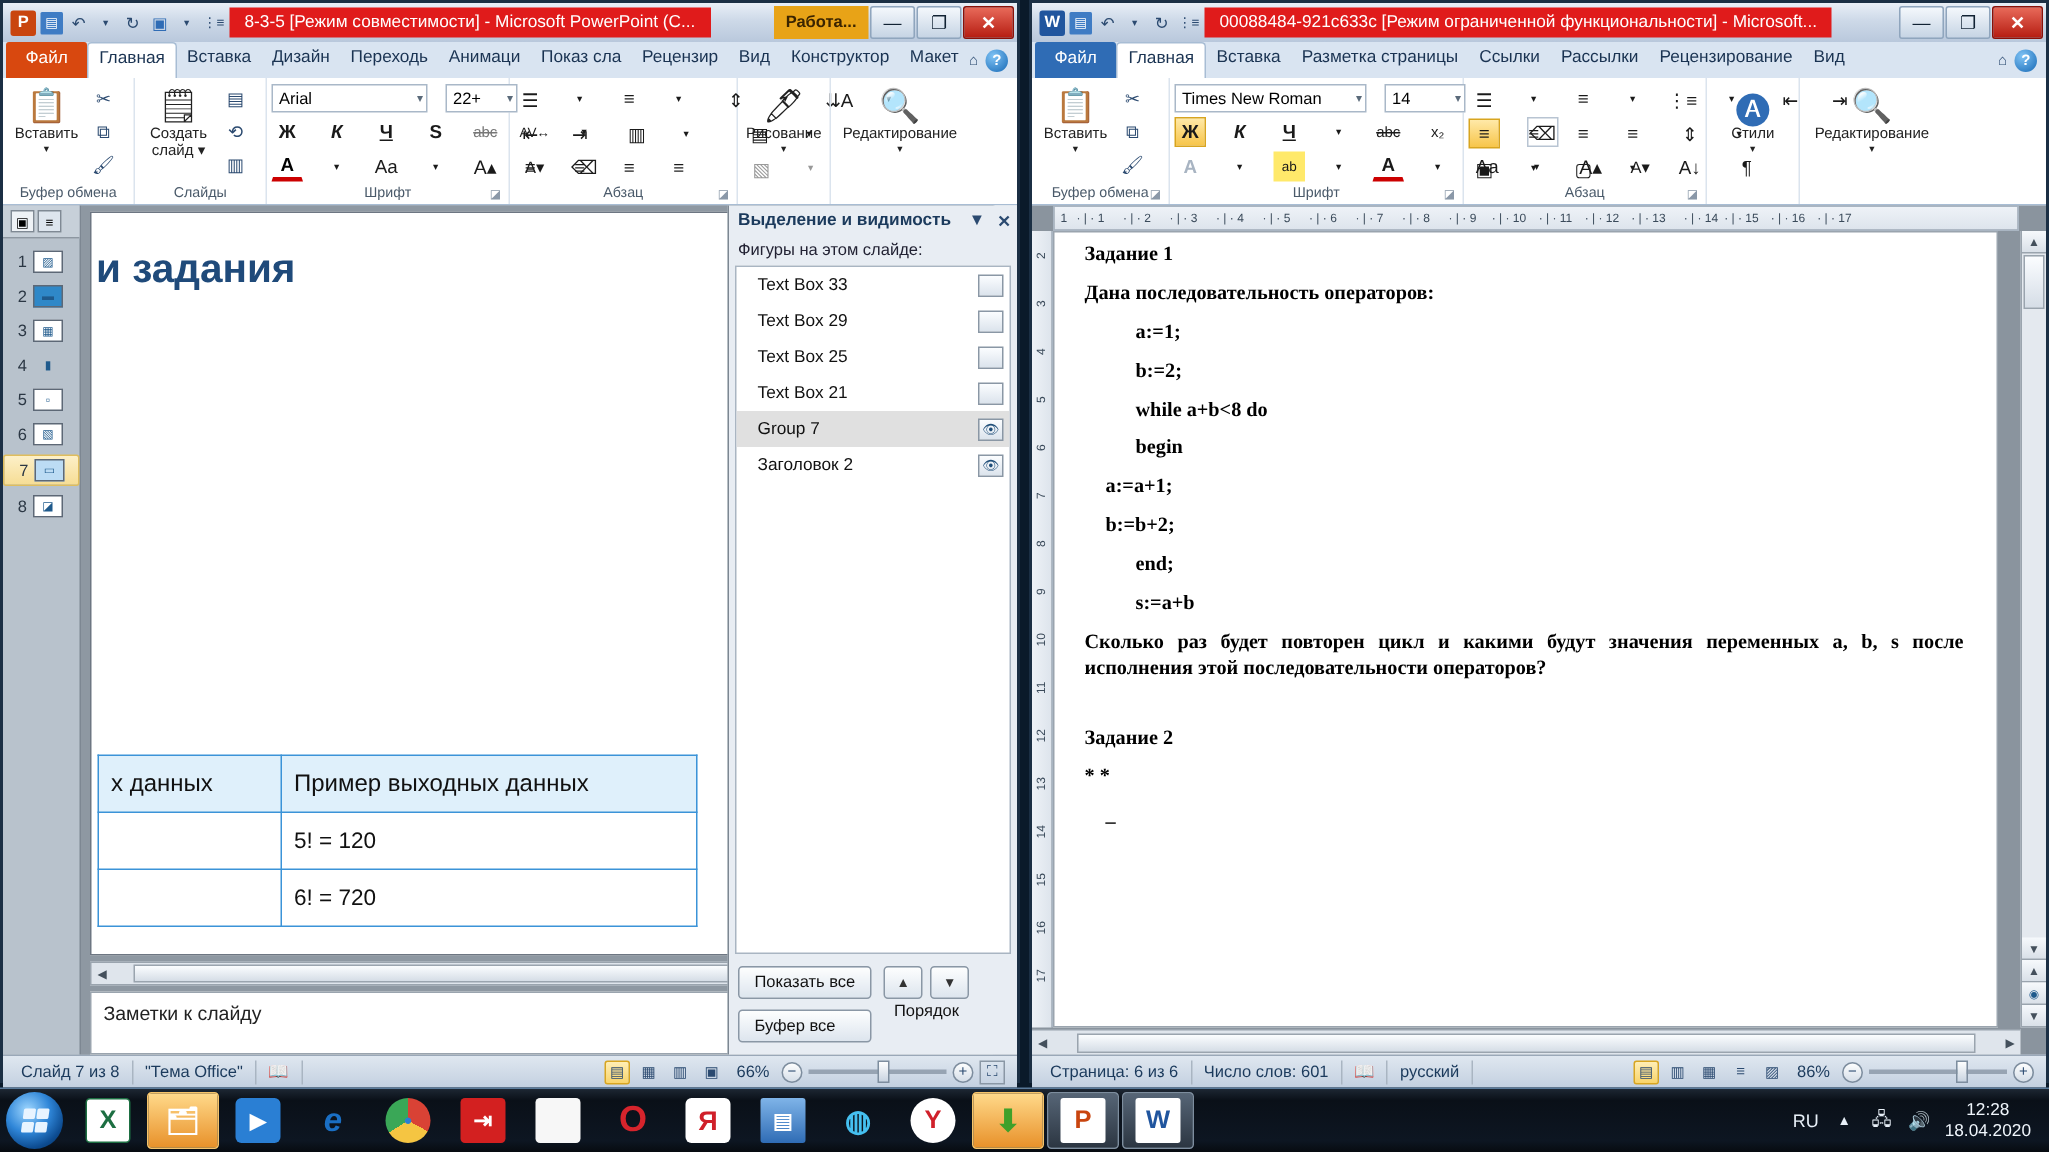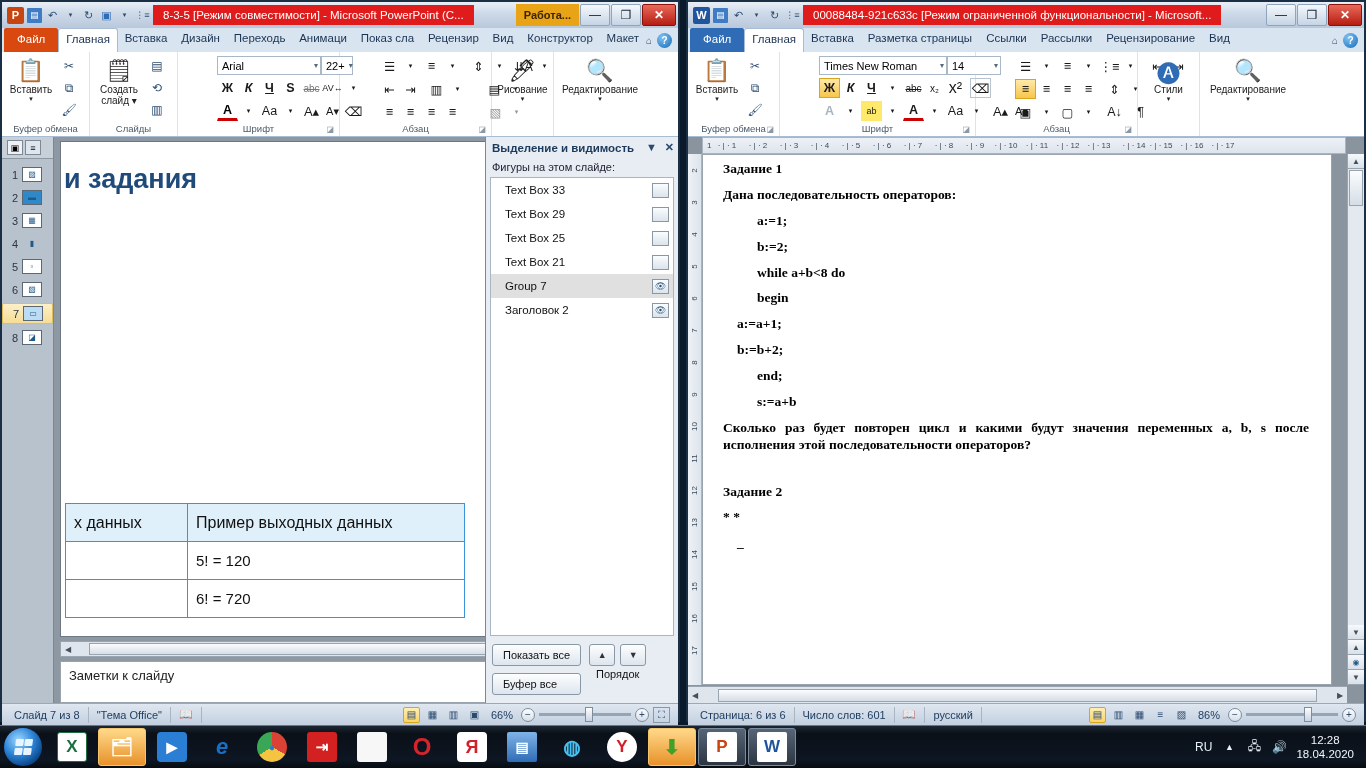--- a/index.html
+++ b/index.html
@@ -61,21 +61,21 @@
   .rgroup { display: flex; flex-direction: column; border-right: 1px solid #dbe4ee; padding: 2px 3px 0 3px; position: relative; }
   .rgcontent { flex: 1; display: flex; align-items: flex-start; gap: 2px; padding-top: 2px;}
   .rglabel { font-size: 9.5px; color: #4a5a6a; text-align: center; padding-bottom: 2px; position: relative;}
   .rglabel .dlg { position:absolute; right:2px; bottom:2px; font-size:8px; color:#8a98a8; }
   .bigbtn { display:flex; flex-direction: column; align-items:center; justify-content:flex-start; width:52px; font-size:10px; color:#222; padding-top:2px;}
   .bigbtn .ic { font-size: 22px; line-height: 26px; }
   .bigbtn .cap { line-height: 11px; text-align:center; }
   .smallcol { display: flex; flex-direction: column; gap: 2px; }
   .sbtn { width: 20px; height: 20px; display:flex; align-items:center; justify-content:center; font-size:12px; color:#2b4a70;}
   .fontbox { display:flex; flex-direction:column; gap:3px; }
-  .frow { display: flex; gap: 0; align-items: flex-start; margin-left: 36px; }
+  .frow { display: flex; gap: 12px; align-items: flex-start; }
   .combo { height: 19px; border:1px solid #a9b8c8; background:#fff; font-size:11px; display:flex; align-items:center; padding:0 2px 0 4px; }
   .combo .arrow { margin-left:auto; font-size:8px; color:#5a6a7a; padding-left:4px;}
   .fbtn { width: 21px; height: 20px; display:flex; align-items:center; justify-content:center; font-size:12.5px; color:#1a1a1a; border:1px solid transparent;}
   .fbtn.on { background: linear-gradient(to bottom,#ffe9a8,#f7c54a); border:1px solid #d8a520; }
 
   
   #ppt { left: 0; top: 0; width: 680px; height: 722px; border: 2px solid #1b2f44;}
   #ppt .body { position: relative; height: 566px; background: #919ba5; display:flex; }
   .slidepanel { width: 52px; background: #b8c2cc; border-right:1px solid #7d8792; display:flex; flex-direction:column; }
   .sp-tabs { height: 22px; background:#c7d0d9; display:flex; align-items:center; gap:2px; padding-left:5px; border-bottom:1px solid #8d97a1;}
@@ -95,21 +95,21 @@
   .hscroll { position:absolute; left:6px; right:16px; bottom:46px; height:16px; background:#dfe5ec; border:1px solid #9aa4ae; display:flex; align-items:center;}
   .hscroll .thumbx { flex:1; height:12px; margin:0 14px; background: linear-gradient(to bottom,#fbfdff,#d5dde6); border:1px solid #9aa4ae; }
   .harrow { width:14px; text-align:center; font-size:8px; color:#44505c;}
   .notes { position:absolute; left:6px; right:16px; bottom:0; height:42px; background:#fff; border:1px solid #9aa4ae; padding:6px 8px; font-size:13px; color:#222;}
   .vscroll { position:absolute; right:0; top:0; bottom:0; width:16px; background:#e4e9ef; border-left:1px solid #9aa4ae;}
   .vsarrow { height:15px; display:flex; align-items:center; justify-content:center; font-size:8px; color:#44505c; background:linear-gradient(to bottom,#f6f9fc,#d9e0e8); border-bottom:1px solid #9aa4ae;}
   .vsthumb { position:absolute; left:1px; right:1px; height:60px; background:linear-gradient(to bottom,#fbfdff,#d5dde6); border:1px solid #9aa4ae;}
 
   
   .selpane { position:absolute; right:0; top:0; width:193px; height:100%; background:#e8edf3; border-left:1px solid #7d8792; display:flex; flex-direction:column;}
-  .sel-head { display:flex; align-items:center; padding:4px 4px 4px 6px; font-size:11.5px; font-weight:bold; color:#1b3a5c; }
+  .sel-head { display:flex; align-items:flex-start; padding:4px 4px 4px 6px; font-size:11.5px; font-weight:bold; color:#1b3a5c; }
   .sel-head .sp-close { margin-left:auto; display:flex; gap:8px; font-size:11px; color:#2b4a70; }
   .sel-sub { font-size:11px; color:#223; padding:3px 6px 4px 6px; }
   .sel-list { flex:1; background:#fff; border:1px solid #a9b5c2; margin:0 4px; overflow:hidden;}
   .sel-row { display:flex; align-items:center; height:24px; padding:0 4px 0 14px; font-size:11.5px; color:#111;}
   .sel-row.sel { background:#e0e0e0; }
   .eyebox { margin-left:auto; width:17px; height:15px; border:1px solid #8a97a5; background:linear-gradient(to bottom,#fbfdff,#dbe3ec); display:flex; align-items:center; justify-content:center; font-size:9px; color:#1f4e79;}
   .sel-foot { padding:8px 6px; display:flex; gap:8px; align-items:flex-start; }
   .selbtncol { display:flex; flex-direction:column; gap:7px;justify-content:space-between;}
   .selbtn { font-size:11px; padding:4px 10px; border:1px solid #8a97a5; border-radius:3px; background:linear-gradient(to bottom,#fdfefe,#dde5ee); color:#111; }
   .ordercol { display:flex; flex-direction:column; align-items:center; gap:2px;}
@@ -234,21 +234,21 @@
       </div>
 
       <div class="rgroup" style="width:162px">
         <div class="rgcontent">
           <div class="fontbox">
             <div class="frow">
               <div class="combo" style="width:104px">
                 <span>Arial</span>
                   <span class="arrow">▾</span>
               </div>
-              <div class="combo" style="width:32px">
+              <div class="combo" style="width:48px">
                 <span>22+</span>
                   <span class="arrow">▾</span>
               </div>
             </div>
             <div class="frow">
               <div class="fbtn" style="font-weight:bold">Ж</div>
               <div class="fbtn" style="font-style:italic;font-weight:bold">К</div>
               <div class="fbtn" style="text-decoration:underline;font-weight:bold">Ч</div>
               <div class="fbtn" style="font-weight:bold">S</div>
               <div class="fbtn" style="text-decoration:line-through;font-size:10px;color:#777">abc</div>

